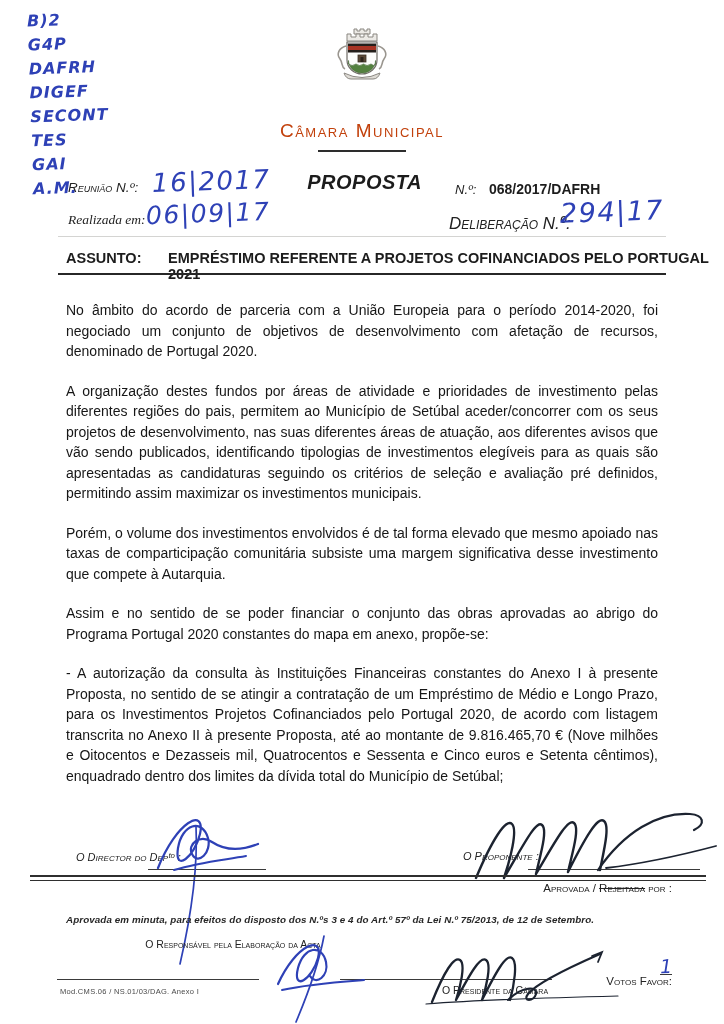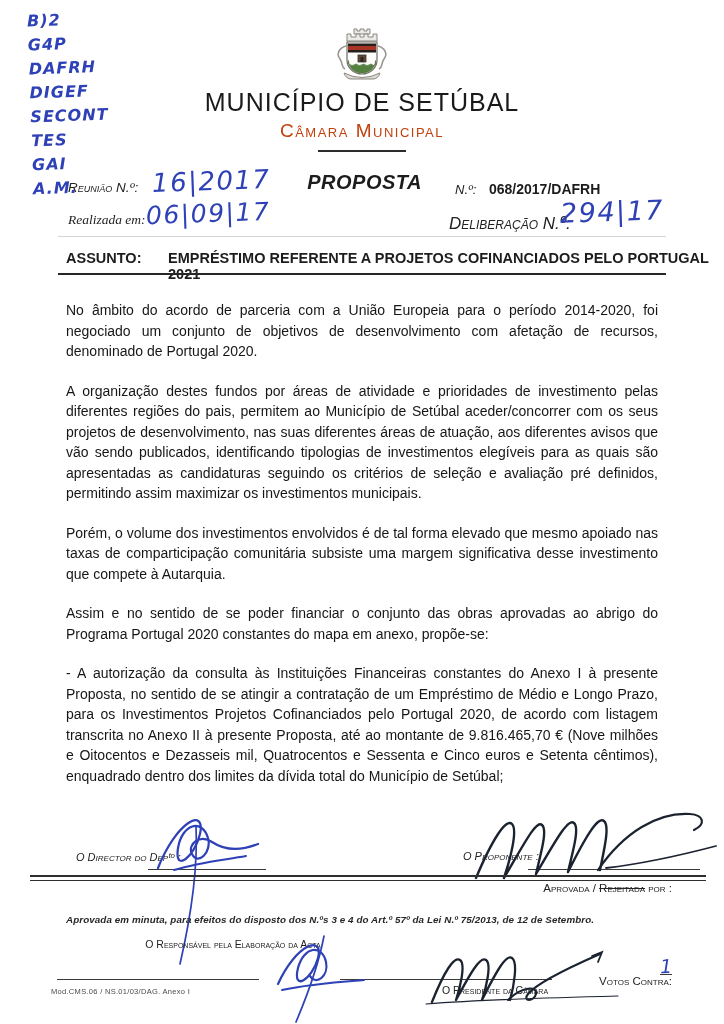--- a/index.html
+++ b/index.html
@@ -92,21 +92,21 @@
   .footnote{
     position:absolute;left:66px;top:914px;font-size:9.8px;font-style:italic;
     font-weight:700;color:#272727;letter-spacing:0.1px;
   }
   .responsavel-label{position:absolute;left:118px;top:938px;width:230px;text-align:center;
     font-variant:small-caps;font-size:10.5px;color:#222;}
   .presidente-label{position:absolute;left:390px;top:984px;width:210px;text-align:center;
     font-variant:small-caps;font-size:10.5px;color:#222;}
   .sig-line-responsavel{position:absolute;left:57px;top:979px;width:202px;border-top:1.6px solid #3a3a3a;}
   .sig-line-presidente{position:absolute;left:340px;top:979px;width:212px;border-top:1.6px solid #3a3a3a;}
-  .form-ref{position:absolute;left:51px;top:987px;font-size:7.5px;color:#4a4a4a;letter-spacing:0.3px;}
+  .form-ref{position:absolute;left:60px;top:987px;font-size:7.5px;color:#4a4a4a;letter-spacing:0.3px;}
 </style>
 </head>
 <body>
 
 <div class="page">
 
   <div class="margin-notes">
     <div>B)2</div>
     <div>G4P</div>
     <div>DAFRH</div>
@@ -134,21 +134,20 @@
 
       <rect x="27" y="29" width="8" height="7" fill="#5c4a38" stroke="#3e3228" stroke-width="0.8"></rect>
       <rect x="29.5" y="31" width="3" height="5" fill="#2d241c"></rect>
 
       <path d="M17.5 38 Q21 41 25 38 Q28.5 41 32.5 38 Q36 41 40 38 Q43 40.5 44.5 38.5 L44.5 34.5 C44.5 41 39 47 31 47 C23 47 17.5 41 17.5 34.5 Z" fill="#54813f" stroke="#3f6330" stroke-width="0.6"></path>
 
       <path d="M13 47 Q31 56 49 47 Q47 53 42 53 L20 53 Q15 53 13 47 Z" fill="#dedbd5" stroke="#8a8781" stroke-width="1"></path>
     </svg>
   </div>
 
-  <div class="org-title">MUNICÍPIO DE SETÚBAL</div>
   <div class="org-sub">Câmara Municipal</div>
   <div class="org-rule"></div>
 
   <span class="meta-reuniao-label lbl sc">Reunião N.º:</span>
   <span class="hand hand-reuniao">16|2017</span>
   <span class="meta-realizada-label lbl">Realizada em:</span>
   <span class="hand hand-realizada">06|09|17</span>
   <div class="proposta-title">PROPOSTA</div>
   <span class="meta-numero-label lbl sc">N.º:</span>
   <span class="meta-numero-value">068/2017/DAFRH</span>
@@ -189,21 +188,21 @@
 
   <div class="vote-row">
     <span class="vlabel">
       <span>Aprovada /</span>
       <span class="strike">Rejeitada</span>
       <span>por :</span>
     </span>
     <span class="vote-cell vc-contra">
       <span class="vote-hand">1</span>
     </span>
-    <span class="vlabel">Votos Contra:</span>
+    <span class="vlabel">Votos Favor:</span>
     <span class="vote-cell vc-abst">
       <span class="vote-hand">—</span>
     </span>
     <span class="vlabel">Abstenções;</span>
     <span class="vote-cell vc-favor">
       <svg class="tick" width="16" height="18" viewBox="0 0 16 18">
         <path d="M3 2 C3 8 3 12 4 15 L14 10" fill="none" stroke="#2e41b6" stroke-width="1.6" stroke-linecap="round"></path>
       </svg>
       <span class="vote-hand">5</span>
     </span>

